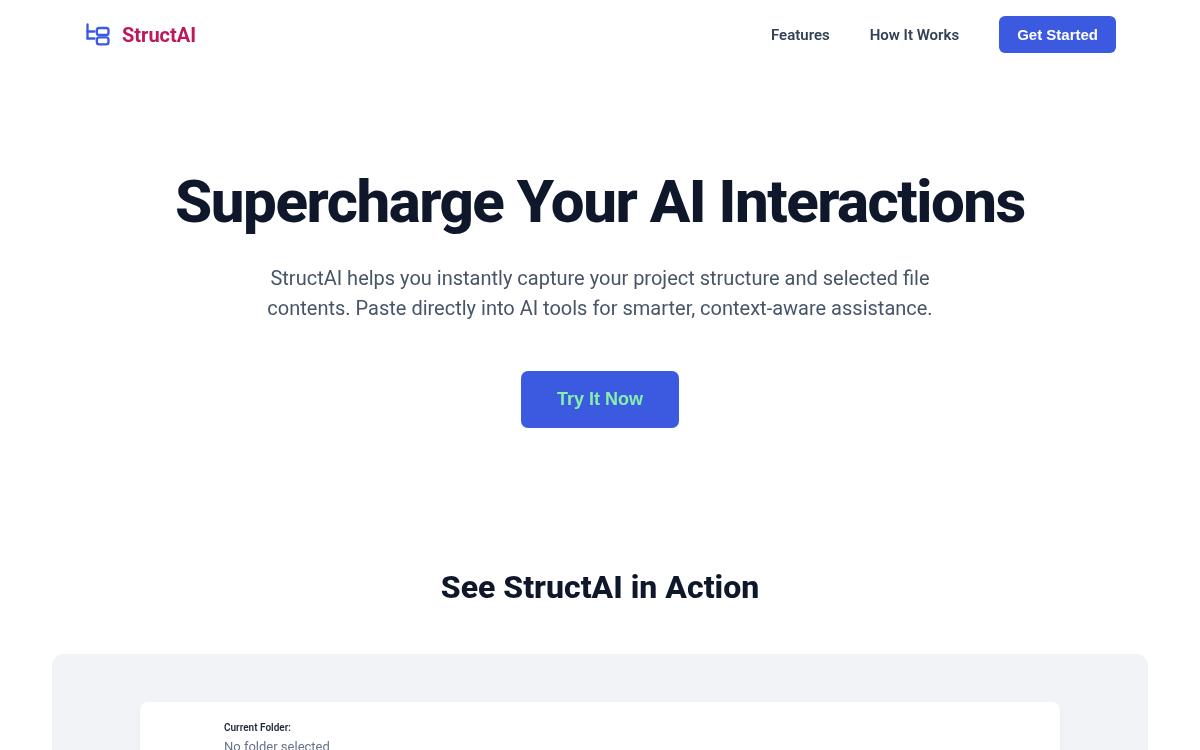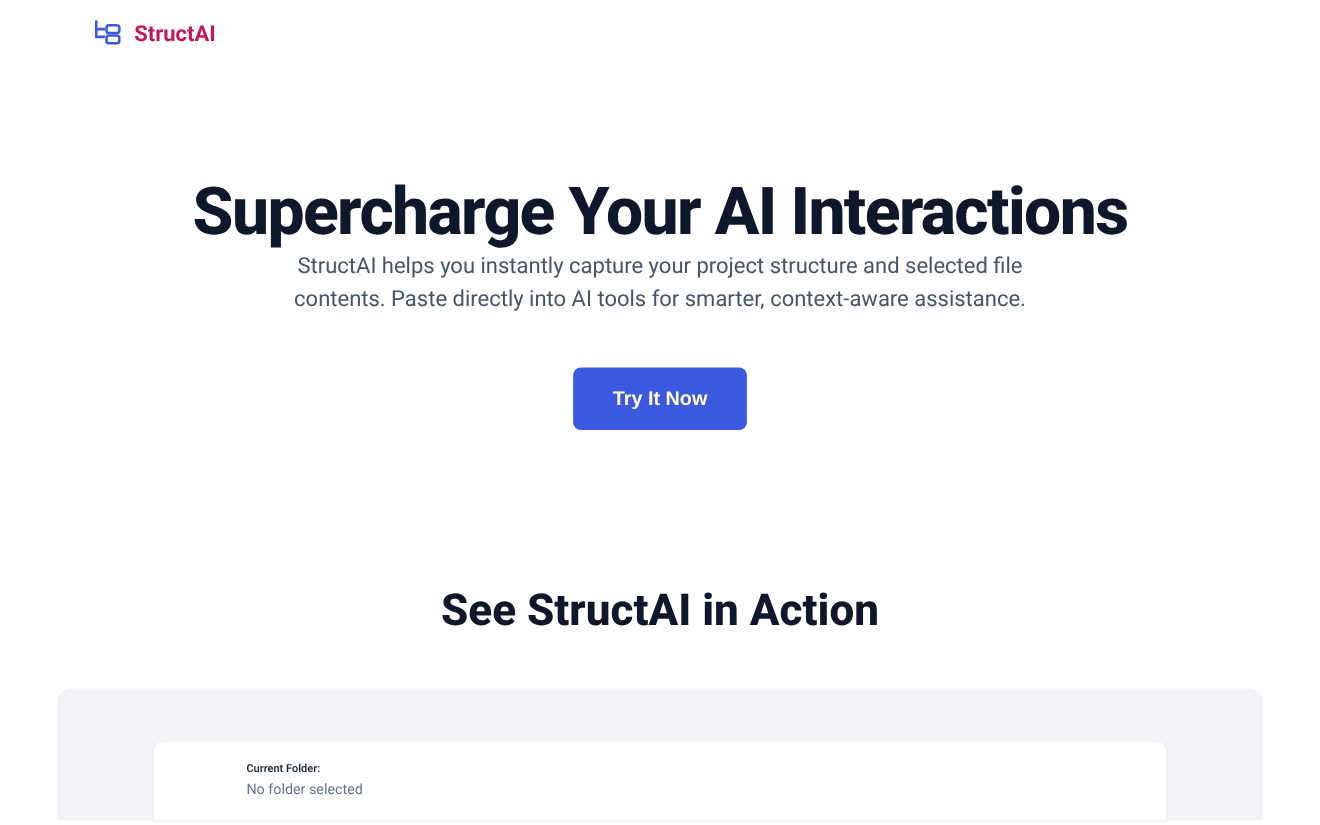--- a/index.html
+++ b/index.html
@@ -69,44 +69,45 @@
     .hero {
       text-align: center;
       padding: 100px 32px 60px;
     }
     .hero-title {
       font-size: 60px;
       font-weight: 800;
       color: #0f172a;
       letter-spacing: -1.5px;
       line-height: 1.1;
+      margin-bottom: 28px;
     }
     .hero-subtitle {
       font-size: 20px;
       color: #475569;
       max-width: 700px;
       margin: 0 auto 48px;
       line-height: 1.5;
     }
     .hero-cta {
       background: #3b5ae0;
-      color: #fef9c3;
+      color: #86efac;
       padding: 18px 36px;
       border-radius: 7px;
       font-size: 18px;
       font-weight: 600;
       border: none;
       cursor: pointer;
     }
     .demo-section {
       text-align: center;
       padding: 80px 0 0;
     }
     .demo-title {
-      font-size: 40px;
+      font-size: 32px;
       font-weight: 800;
       color: #0f172a;
       margin-bottom: 48px;
     }
     .demo-preview {
       background: #f1f3f7;
       border-radius: 12px 12px 0 0;
       padding: 48px 32px 0;
       margin: 0 0px;
     }
@@ -147,20 +148,25 @@
         <svg width="28" height="28" viewBox="0 0 24 24" fill="none" stroke="#3b5ae0" stroke-width="2" stroke-linecap="round" stroke-linejoin="round">
           <path d="M3 3v12"></path>
           <path d="M3 9h6"></path>
           <path d="M3 15h6"></path>
           <path d="M13 6h6a2 2 0 0 1 2 2v2a2 2 0 0 1-2 2h-6a2 2 0 0 1-2-2V8a2 2 0 0 1 2-2z"></path>
           <path d="M13 14h6a2 2 0 0 1 2 2v2a2 2 0 0 1-2 2h-6a2 2 0 0 1-2-2v-2a2 2 0 0 1 2-2z"></path>
         </svg>
       </span>
       <span class="logo-text">StructAI</span>
     </div>
+    <div class="nav-links">
+      <a class="nav-link">Features</a>
+      <a class="nav-link">How It Works</a>
+      <button class="nav-cta">Get Started</button>
+    </div>
   </nav>
 
   <section class="hero">
     <h1 class="hero-title">Supercharge Your AI Interactions</h1>
     <p class="hero-subtitle">StructAI helps you instantly capture your project structure and selected file contents. Paste directly into AI tools for smarter, context-aware assistance.</p>
     <button class="hero-cta">Try It Now</button>
   </section>
 
   <section class="demo-section">
     <h2 class="demo-title">See StructAI in Action</h2>

